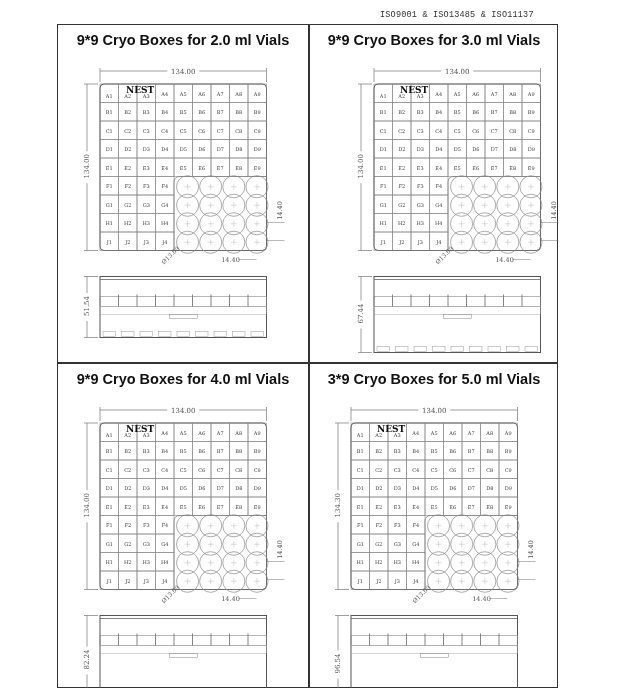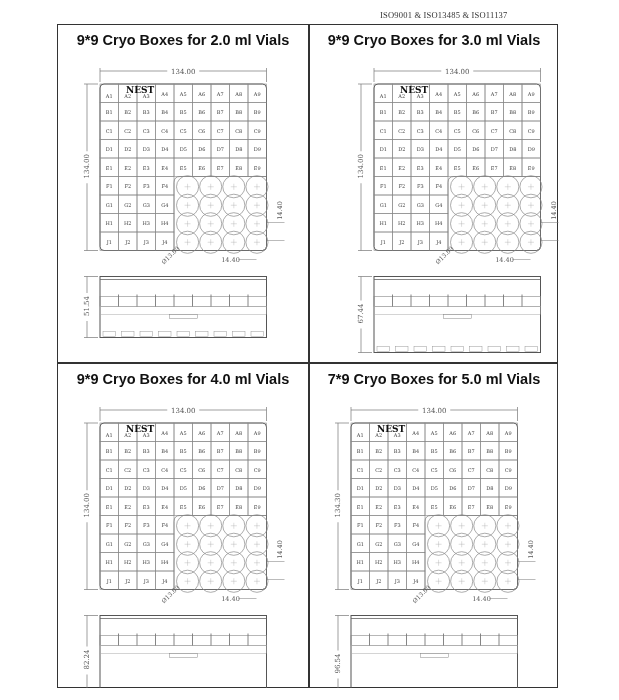--- a/index.html
+++ b/index.html
@@ -1,17 +1,17 @@
 <!DOCTYPE html>
 <html><head>
 <meta charset="utf-8">
 <style>
   html,body{margin:0;padding:0;background:#fff;}
   body{width:619px;height:700px;position:relative;overflow:hidden;font-family:"Liberation Sans",sans-serif;color:#222;}
-  .iso{position:absolute;top:10px;left:380px;font-size:8.5px;color:#333;letter-spacing:0.2px;font-family:Liberation Serif, serif;}
+  .iso{position:absolute;top:10px;left:380px;font-size:8.5px;color:#333;letter-spacing:0.2px;font-family:Liberation Mono, monospace;}
   .frame{position:absolute;left:57px;top:24px;width:501px;height:664px;border:1.5px solid #333;box-sizing:border-box;}
   .vdiv{position:absolute;left:308px;top:24px;width:1.5px;height:664px;background:#333;}
   .hdiv{position:absolute;left:57px;top:362px;width:501px;height:1.5px;background:#333;}
   .panel{position:absolute;width:250px;height:338px;}
   .title{position:absolute;left:0;width:250px;text-align:center;font-weight:bold;font-size:14.5px;color:#111;top:8px;}
   svg text{font-family:"DejaVu Serif",serif;}
 </style>
 </head>
 <body>
 
@@ -677,21 +677,21 @@
       <rect x="174.5" y="336.5" width="12.5" height="5" fill="none" stroke="#999" stroke-width="0.5"></rect>
       <rect x="193" y="336.5" width="12.5" height="5" fill="none" stroke="#999" stroke-width="0.5"></rect>
       <line x1="29" y1="252.5" x2="29" y2="342.5" stroke="#777" stroke-width="0.7"></line>
       <line x1="26" y1="252.5" x2="40" y2="252.5" stroke="#777" stroke-width="0.7"></line>
       <line x1="26" y1="342.5" x2="40" y2="342.5" stroke="#777" stroke-width="0.7"></line>
       <rect x="24" y="283.5" width="9" height="28" fill="#fff"></rect>
       <text x="32" y="297.5" font-size="7" fill="#555" text-anchor="middle" transform="rotate(-90 31 297.5)">82.24</text>
     </svg>
 </div>
 <div class="panel" style="left:309px;top:363px;">
-  <div class="title">7*9 Cryo Boxes for 5.0 ml Vials</div>
+  <div class="title">3*9 Cryo Boxes for 5.0 ml Vials</div>
   <svg class="drawing" width="250" height="325">
       <line x1="42" y1="47" x2="208.5" y2="47" stroke="#777" stroke-width="0.7"></line>
       <line x1="42" y1="44" x2="42" y2="58" stroke="#777" stroke-width="0.7"></line>
       <line x1="208.5" y1="44" x2="208.5" y2="58" stroke="#777" stroke-width="0.7"></line>
       <rect x="109.25" y="42" width="32" height="9" fill="#fff"></rect>
       <text x="125.25" y="50" font-size="7" fill="#555" text-anchor="middle">134.00</text>
       <line x1="29" y1="60" x2="29" y2="226.5" stroke="#777" stroke-width="0.7"></line>
       <line x1="26" y1="60" x2="40" y2="60" stroke="#777" stroke-width="0.7"></line>
       <line x1="26" y1="226.5" x2="40" y2="226.5" stroke="#777" stroke-width="0.7"></line>
       <rect x="24" y="127.25" width="9" height="32" fill="#fff"></rect>

